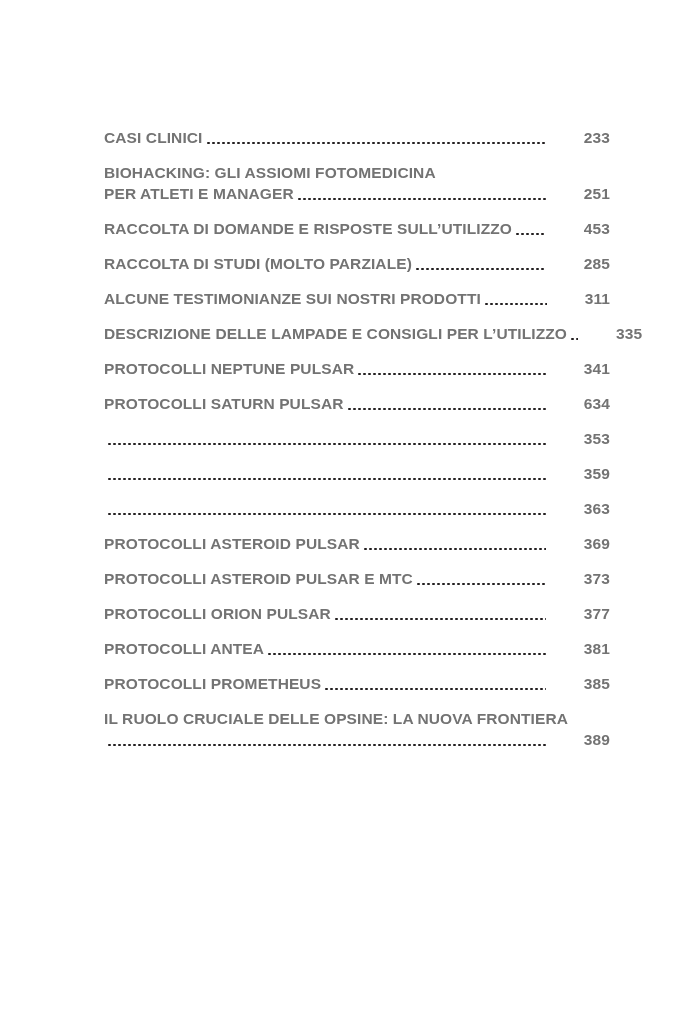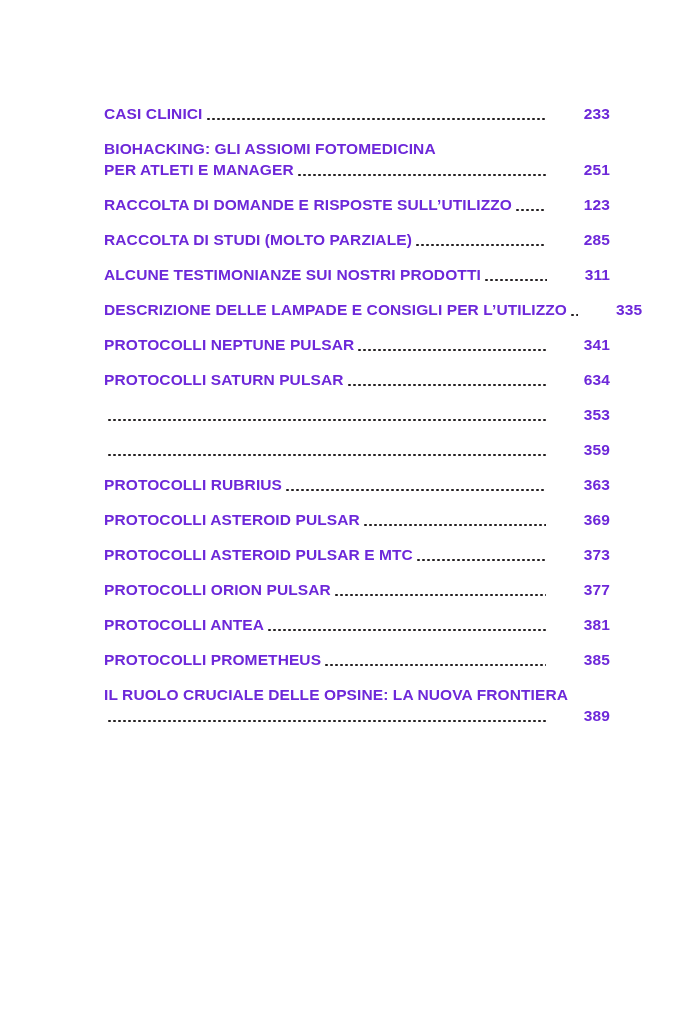--- a/index.html
+++ b/index.html
@@ -15,23 +15,23 @@
     font-family: "Liberation Sans", sans-serif;
   }
   .page {
     position: absolute;
     inset: 0;
     background: #ffffff;
   }
   .toc {
     position: absolute;
     left: 104px;
-    top: 103px;
+    top: 127px;
     width: 506px;
-    color: #6d28d9;
+    color: #737373;
   }
   .toc-entry {
     font-size: 15.5px;
     font-weight: 700;
     line-height: 21px;
     letter-spacing: 0.1px;
     margin-bottom: 14px;
   }
   .toc-line-plain {
     white-space: nowrap;
@@ -79,21 +79,21 @@
       <span class="toc-title">PER ATLETI E MANAGER</span>
       <span class="toc-dots"></span>
       <span class="toc-page-num">251</span>
     </div>
   </div>
 
   <div class="toc-entry">
     <div class="toc-row">
       <span class="toc-title">RACCOLTA DI DOMANDE E RISPOSTE SULL’UTILIZZO</span>
       <span class="toc-dots"></span>
-      <span class="toc-page-num">123</span>
+      <span class="toc-page-num">453</span>
     </div>
   </div>
 
   <div class="toc-entry">
     <div class="toc-row">
       <span class="toc-title">RACCOLTA DI STUDI (MOLTO PARZIALE)</span>
       <span class="toc-dots"></span>
       <span class="toc-page-num">285</span>
     </div>
   </div>
@@ -139,21 +139,20 @@
 
   <div class="toc-entry">
     <div class="toc-row">
       <span class="toc-dots"></span>
       <span class="toc-page-num">359</span>
     </div>
   </div>
 
   <div class="toc-entry">
     <div class="toc-row">
-      <span class="toc-title">PROTOCOLLI RUBRIUS</span>
       <span class="toc-dots"></span>
       <span class="toc-page-num">363</span>
     </div>
   </div>
 
   <div class="toc-entry">
     <div class="toc-row">
       <span class="toc-title">PROTOCOLLI ASTEROID PULSAR</span>
       <span class="toc-dots"></span>
       <span class="toc-page-num">369</span>

